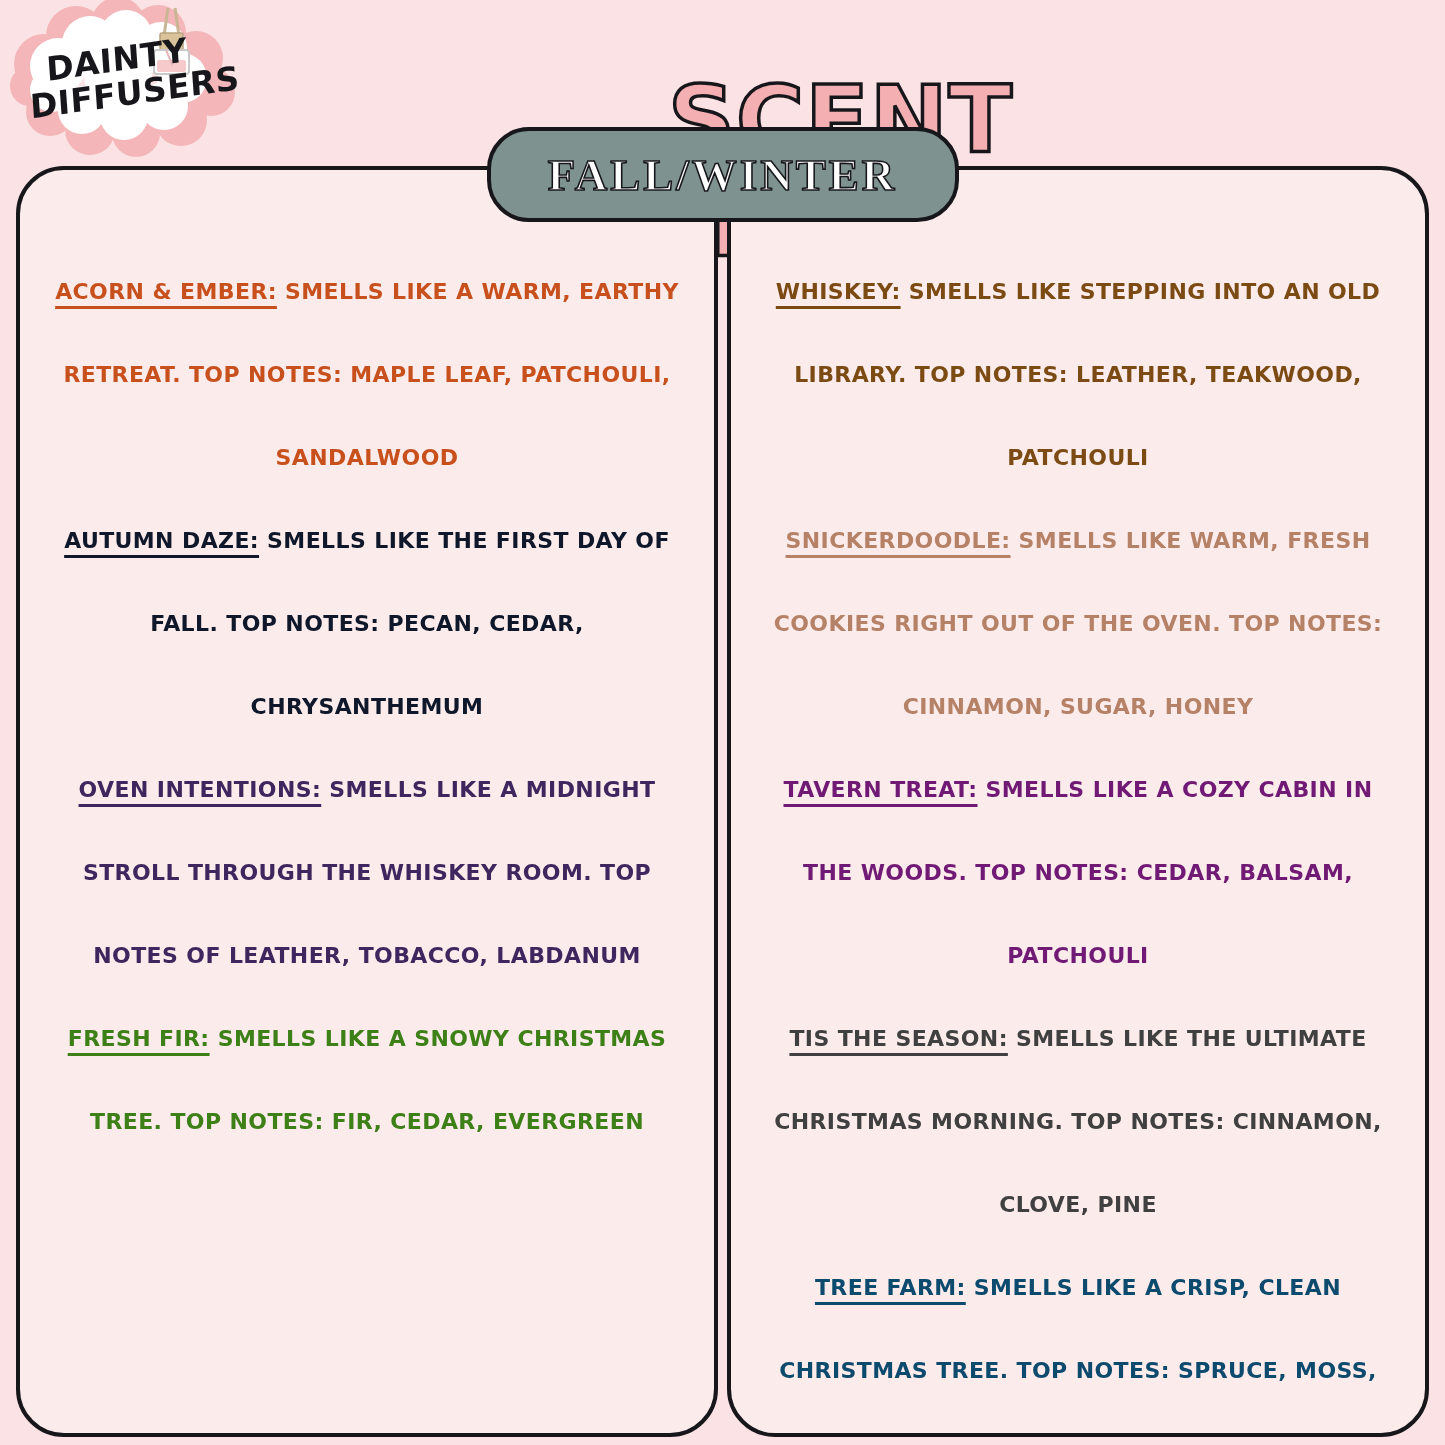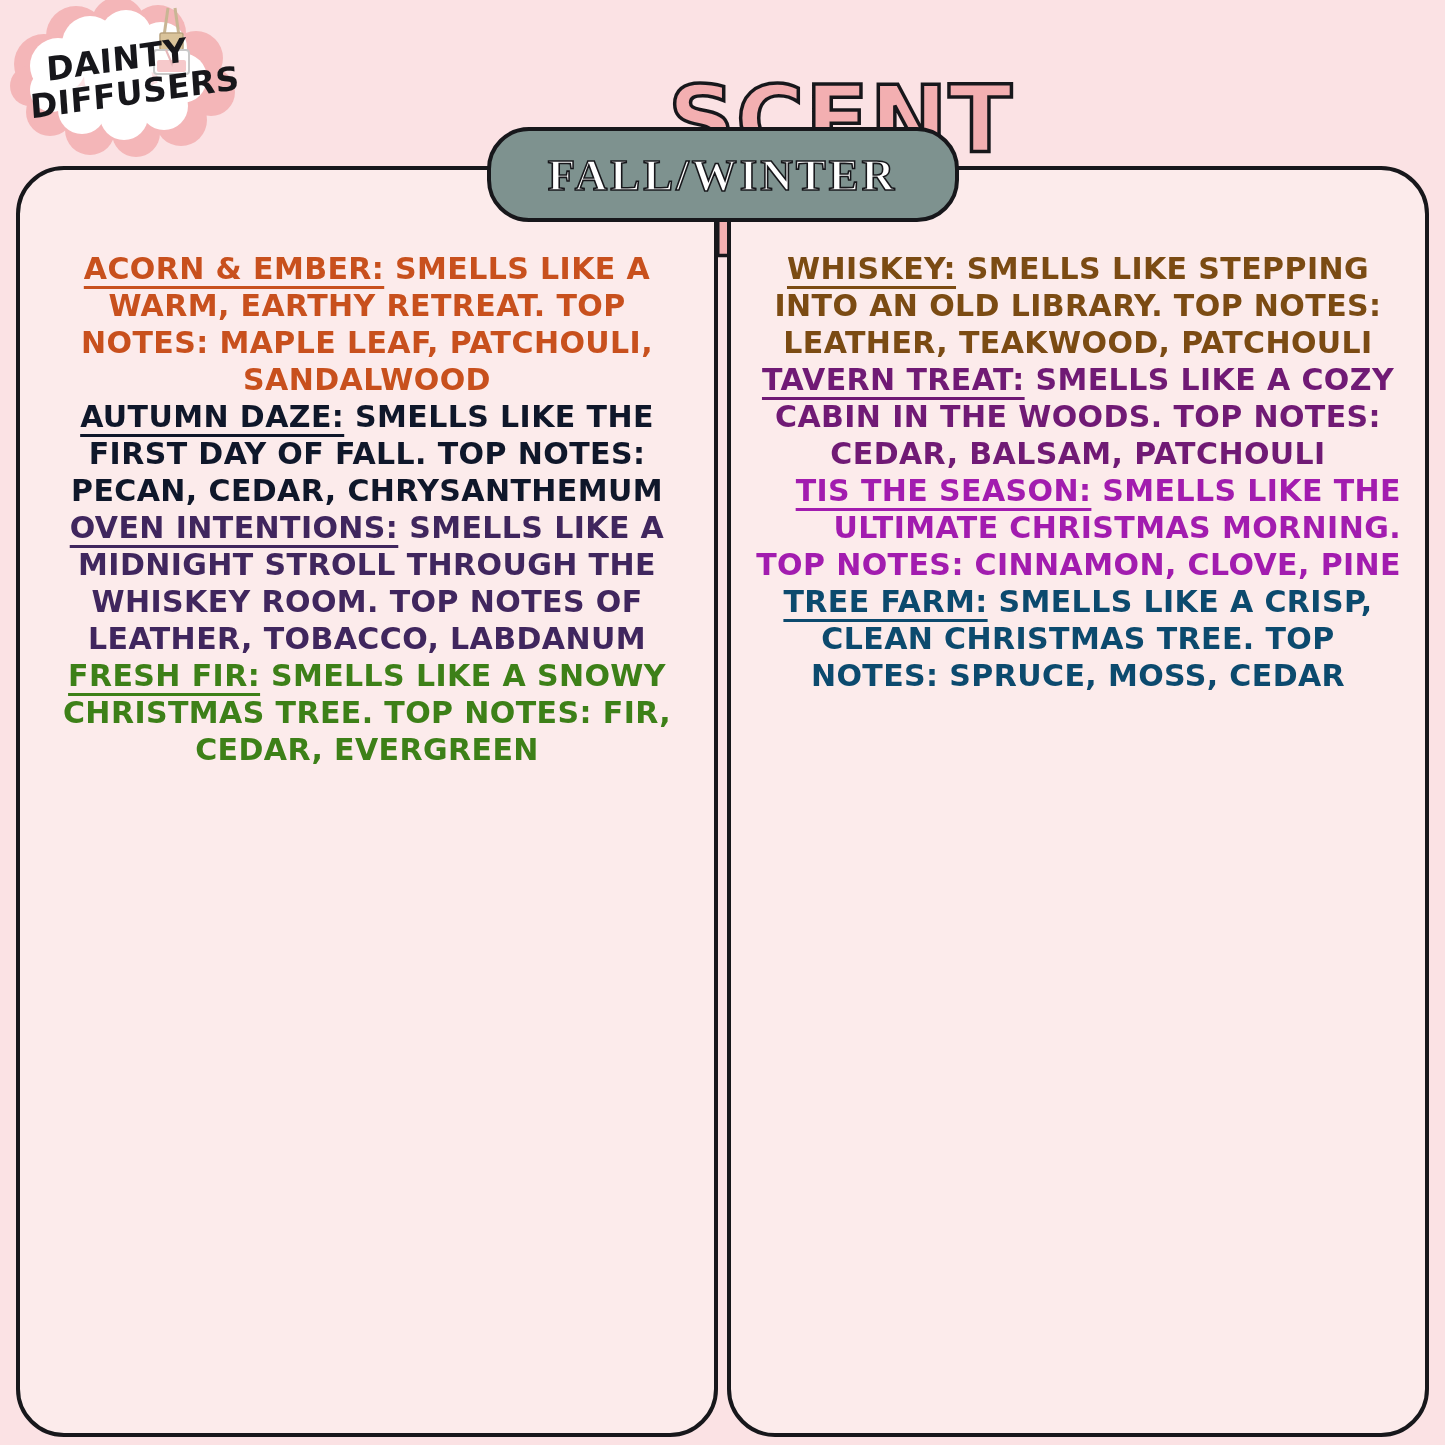--- a/index.html
+++ b/index.html
@@ -100,22 +100,22 @@
     border: 4px solid #17171b;
     border-radius: 48px;
     background: var(--panel-bg, #FCEBEB);
     box-sizing: border-box;
     padding: 80px 24px 18px 24px;
   }
   .scent {
     margin: 0;
     text-align: center;
     font-weight: bold;
-    font-size: 30px;
-    line-height: 37px;
+    font-size: 22px;
+    line-height: 83px;
     letter-spacing: 0.4px;
   }
   .scent-name {
     text-decoration: underline;
     text-decoration-thickness: 3px;
     text-underline-offset: 7px;
   }
 </style>
 </head>
 <body>
@@ -174,17 +174,18 @@
 
 <main class="panels">
   <section class="panel">
       <p class="scent" style="color: rgb(200, 80, 29);"><span class="scent-name">ACORN &amp; EMBER:</span><span> SMELLS LIKE A WARM, EARTHY RETREAT. TOP NOTES: MAPLE LEAF, PATCHOULI, SANDALWOOD</span></p>
       <p class="scent" style="color: #0f172a;"><span class="scent-name">AUTUMN DAZE:</span><span> SMELLS LIKE THE FIRST DAY OF FALL. TOP NOTES: PECAN, CEDAR, CHRYSANTHEMUM</span></p>
       <p class="scent" style="color: rgb(64, 38, 94);"><span class="scent-name">OVEN INTENTIONS:</span><span> SMELLS LIKE A MIDNIGHT STROLL THROUGH THE WHISKEY ROOM. TOP NOTES OF LEATHER, TOBACCO, LABDANUM</span></p>
       <p class="scent" style="color: rgb(61, 128, 24);"><span class="scent-name">FRESH FIR:</span><span> SMELLS LIKE A SNOWY CHRISTMAS TREE. TOP NOTES: FIR, CEDAR, EVERGREEN</span></p>
     </section>
   <section class="panel">
       <p class="scent" style="color: rgb(123, 75, 19);"><span class="scent-name">WHISKEY:</span><span> SMELLS LIKE STEPPING INTO AN OLD LIBRARY. TOP NOTES: LEATHER, TEAKWOOD, PATCHOULI</span></p>
+      <p class="scent" style="color: rgb(181, 129, 103);"><span class="scent-name">SNICKERDOODLE:</span><span> SMELLS LIKE WARM, FRESH COOKIES RIGHT OUT OF THE OVEN. TOP NOTES: CINNAMON, SUGAR, HONEY</span></p>
       <p class="scent" style="color: #701a75;"><span class="scent-name">TAVERN TREAT:</span><span> SMELLS LIKE A COZY CABIN IN THE WOODS. TOP NOTES: CEDAR, BALSAM, PATCHOULI</span></p>
-      <p class="scent" style="color: #a21caf; text-align: right;"><span class="scent-name">TIS THE SEASON:</span><span> SMELLS LIKE THE ULTIMATE CHRISTMAS MORNING. TOP NOTES: CINNAMON, CLOVE, PINE</span></p>
+      <p class="scent" style="color: #404040;"><span class="scent-name">TIS THE SEASON:</span><span> SMELLS LIKE THE ULTIMATE CHRISTMAS MORNING. TOP NOTES: CINNAMON, CLOVE, PINE</span></p>
       <p class="scent" style="color: #0c4a6e;"><span class="scent-name">TREE FARM:</span><span> SMELLS LIKE A CRISP, CLEAN CHRISTMAS TREE. TOP NOTES: SPRUCE, MOSS, CEDAR</span></p>
     </section>
 </main>
 
 </body></html>

